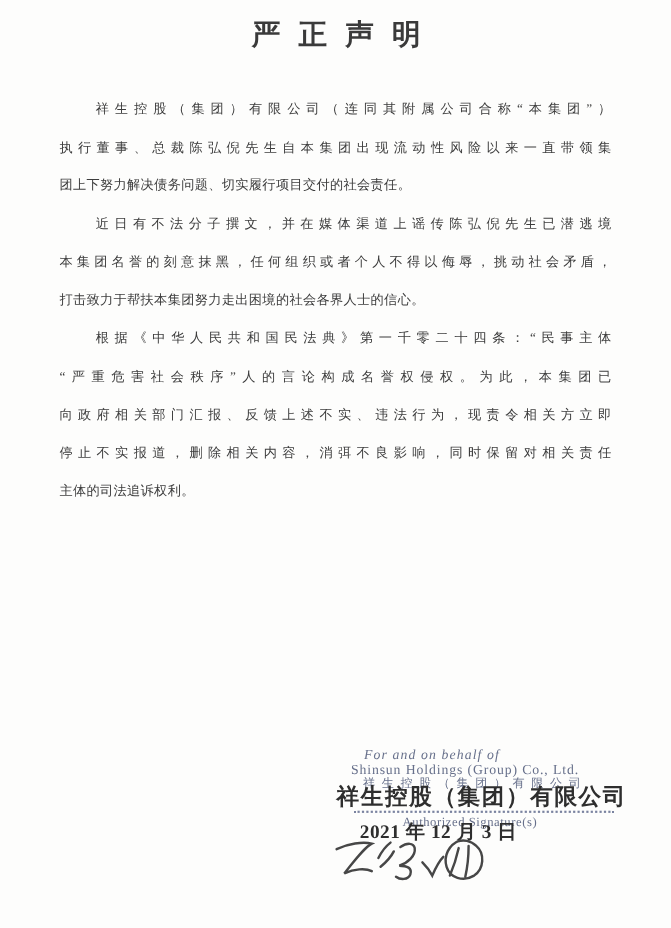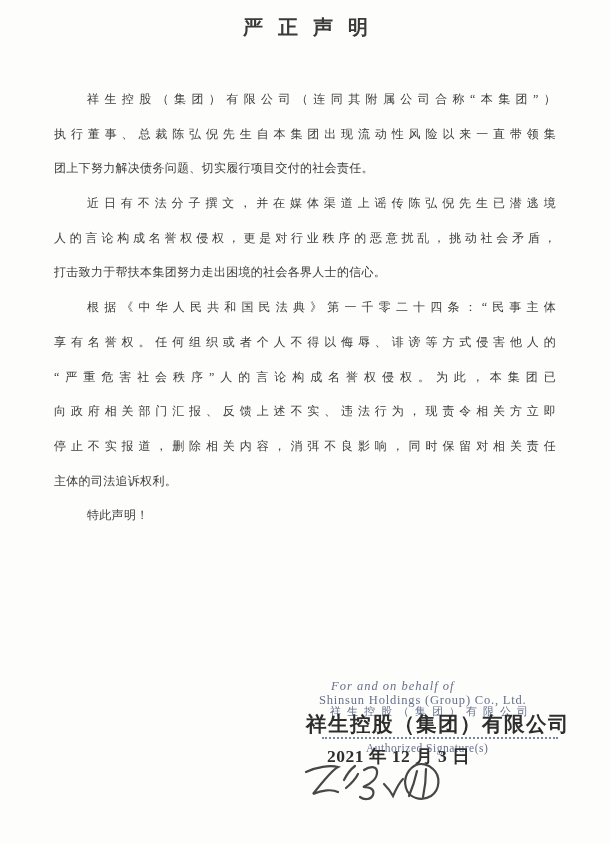--- a/index.html
+++ b/index.html
@@ -12,21 +12,21 @@
     background: #fdfdfc;
     font-family: "Liberation Serif", "DejaVu Serif", serif;
     overflow: hidden;
   }
   .title {
     position: absolute;
     top: 14px;
     left: 0;
     right: 14px;
     text-align: center;
-    font-size: 20px;
+    font-size: 26px;
     font-weight: bold;
     letter-spacing: 5px;
     color: #3a3a3a;
     margin-left: 20px;
   }
   .body-text {
     position: absolute;
     top: 82px;
     left: 54px;
     width: 502px;
@@ -85,29 +85,27 @@
 
 <div class="page">
 
   <div class="title">严 正 声 明</div>
 
   <div class="body-text">
       <div class="line indent">祥生控股（集团）有限公司（连同其附属公司合称“本集团”）</div>
       <div class="line">执行董事、总裁陈弘倪先生自本集团出现流动性风险以来一直带领集</div>
       <div class="line last">团上下努力解决债务问题、切实履行项目交付的社会责任。</div>
       <div class="line indent">近日有不法分子撰文，并在媒体渠道上谣传陈弘倪先生已潜逃境</div>
-      <div class="line">人的言论构成名誉权侵权，更是对行业秩序的恶意扰乱，挑动社会矛盾，</div>
+      <div class="line">本集团名誉的刻意抹黑，任何组织或者个人不得以侮辱，挑动社会矛盾，</div>
       <div class="line last">打击致力于帮扶本集团努力走出困境的社会各界人士的信心。</div>
       <div class="line indent">根据《中华人民共和国民法典》第一千零二十四条：“民事主体</div>
-      <div class="line">享有名誉权。任何组织或者个人不得以侮辱、诽谤等方式侵害他人的</div>
       <div class="line">“严重危害社会秩序”人的言论构成名誉权侵权。为此，本集团已</div>
       <div class="line">向政府相关部门汇报、反馈上述不实、违法行为，现责令相关方立即</div>
       <div class="line">停止不实报道，删除相关内容，消弭不良影响，同时保留对相关责任</div>
       <div class="line last">主体的司法追诉权利。</div>
-      <div class="line indent last">特此声明！</div>
     </div>
 
   <div class="sig-block">
 
     <div class="sig-item printed for-behalf">For and on behalf of</div>
 
     <div class="sig-item printed company-en">Shinsun Holdings (Group) Co., Ltd.</div>
 
     <div class="sig-item printed company-zh-printed">祥生控股（集团）有限公司</div>
 

